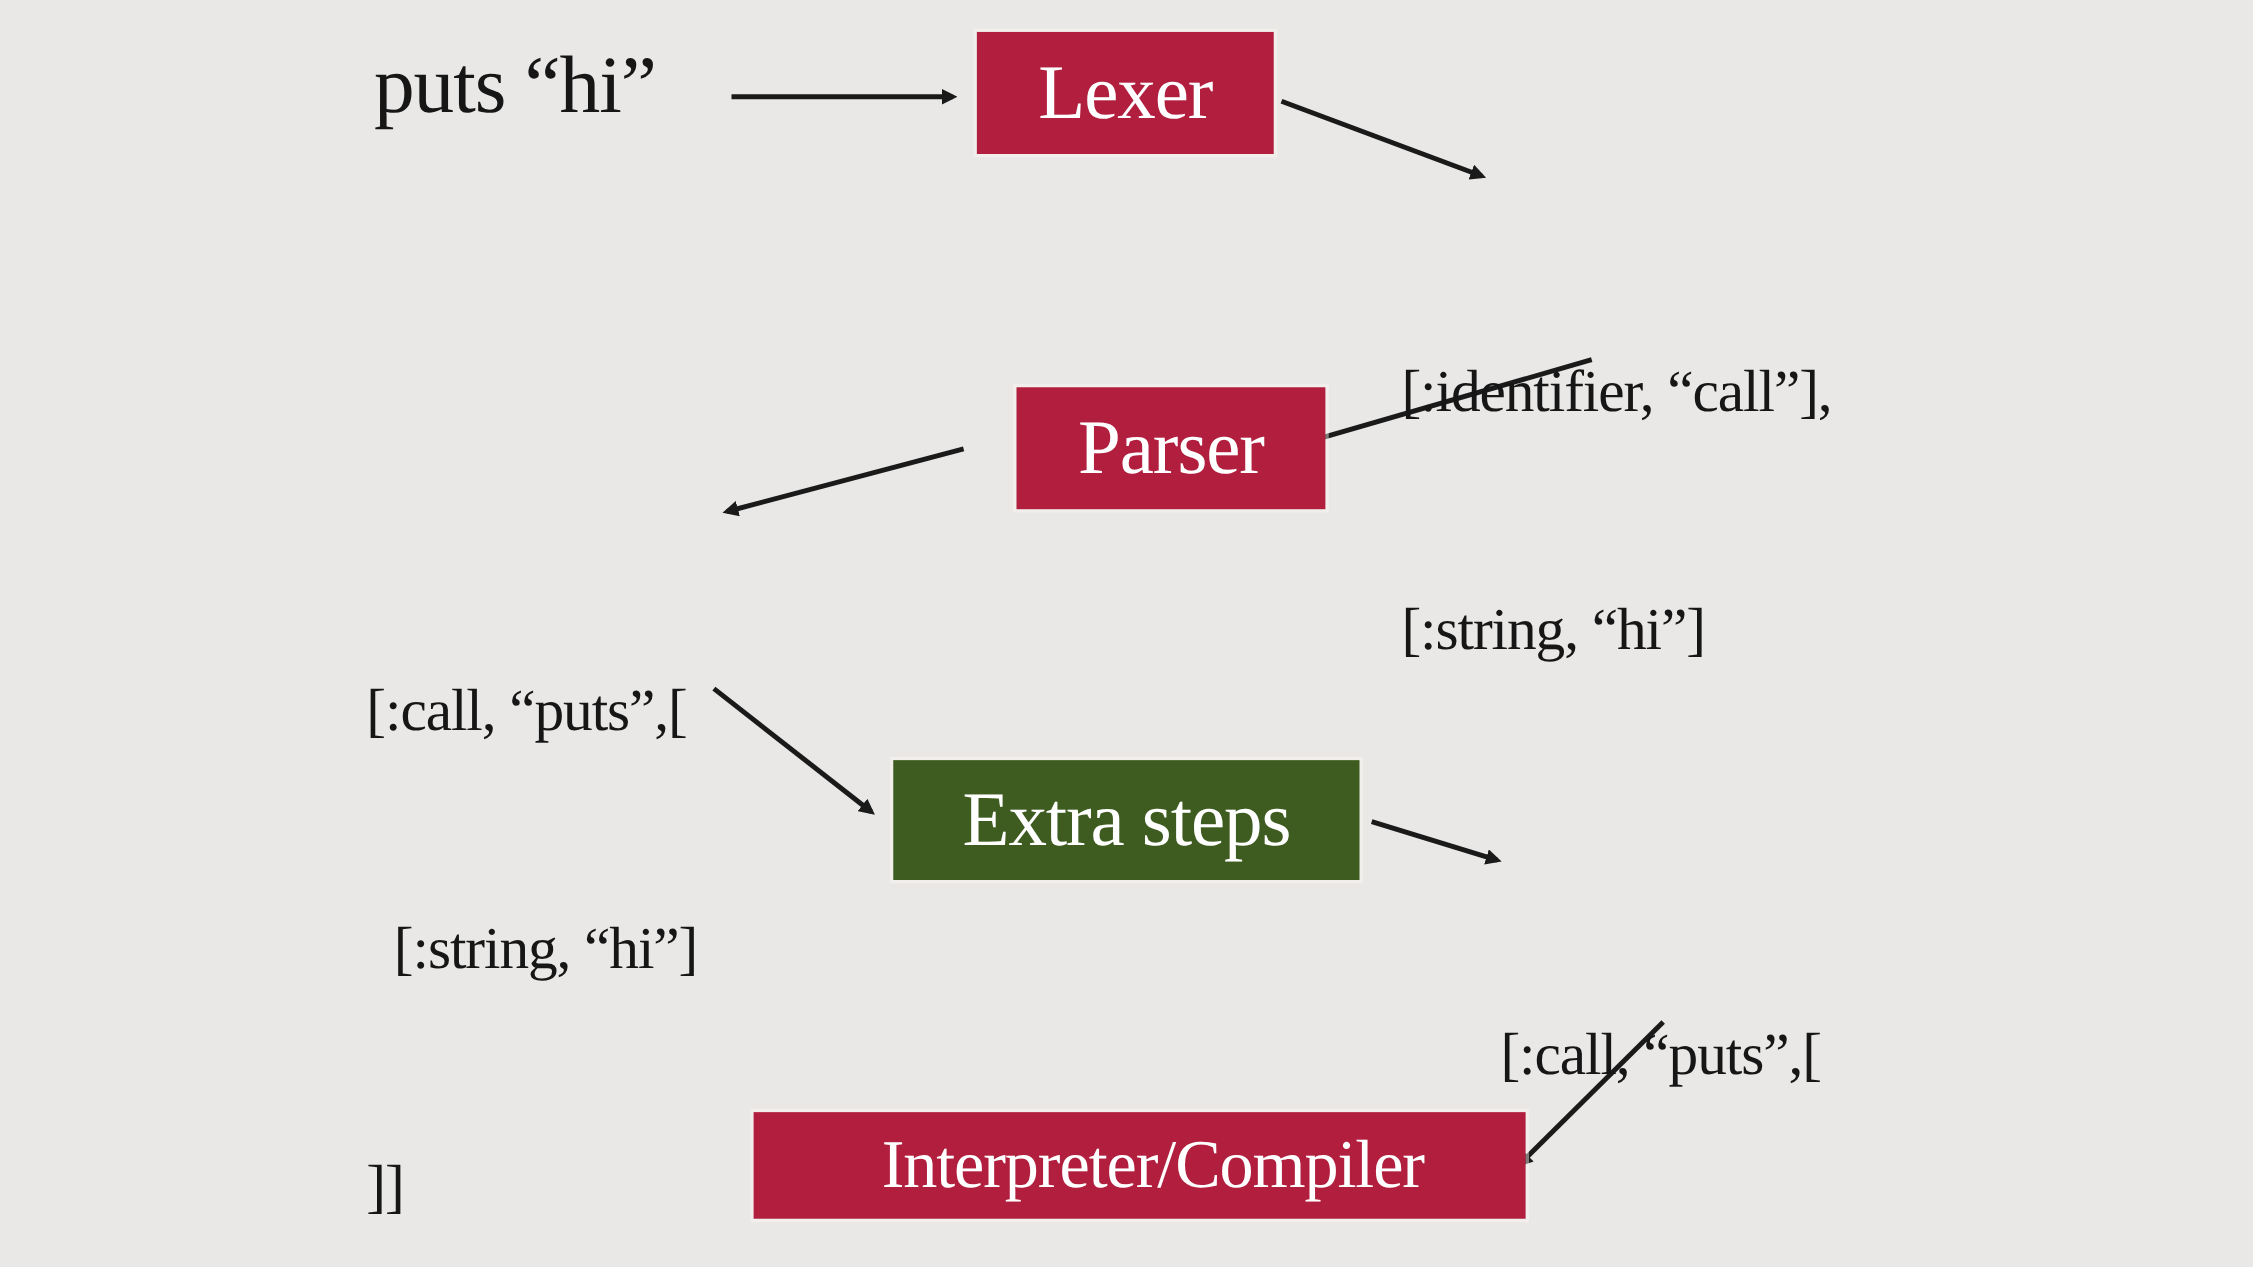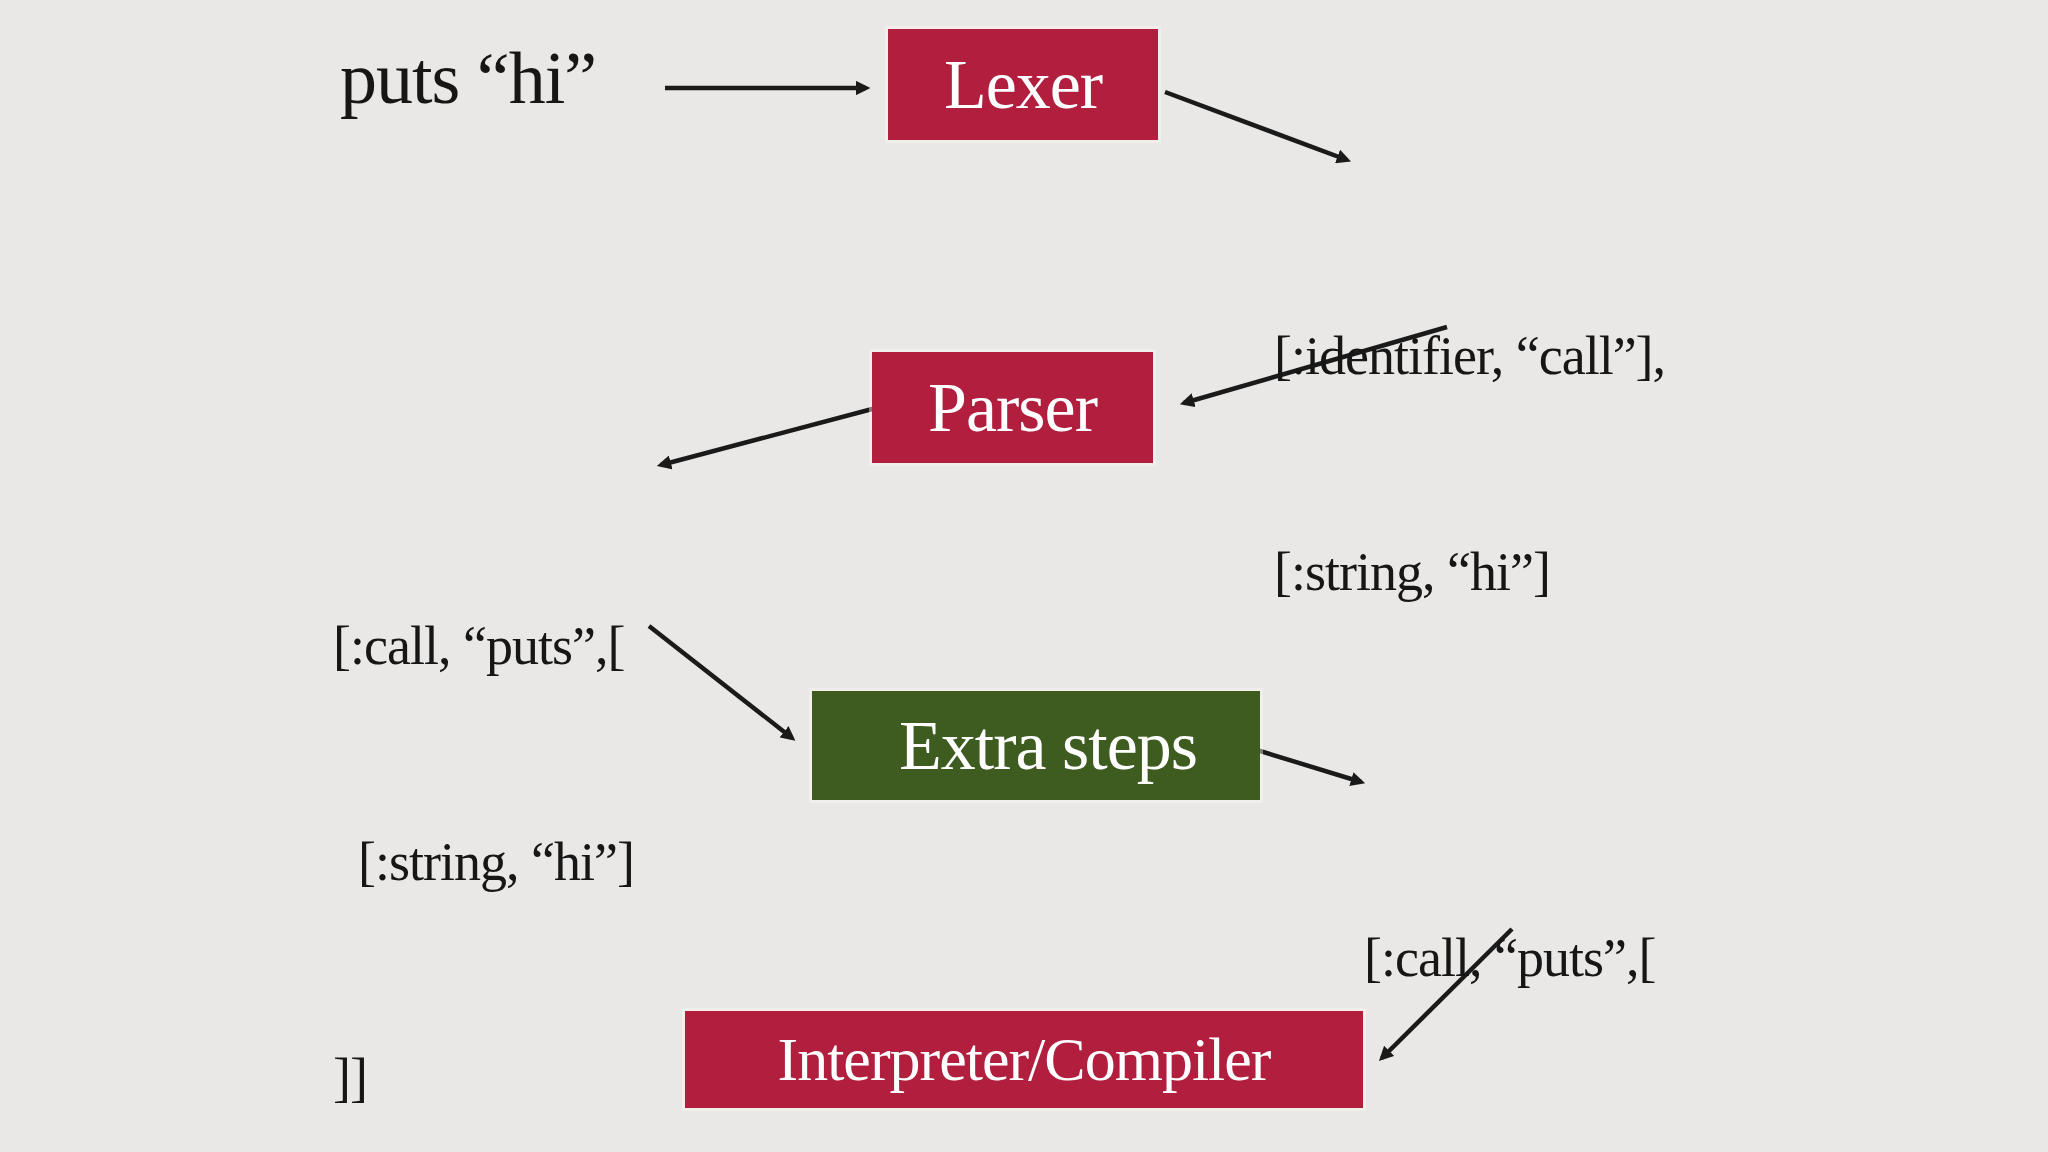--- a/index.html
+++ b/index.html
@@ -39,26 +39,26 @@
     display: flex;
     align-items: center;
     justify-content: center;
     color: #ffffff;
     outline: 3px solid rgba(250, 247, 240, 0.45);
     font-size: 70px;
     letter-spacing: -1px;
     white-space: nowrap;
   }
   .node-crimson { background: #b11e3e; }
-  .node-green   { background: #3e5c1f; padding-left: 24px; }
+  .node-green   { background: #3e5c1f; }
 
   #node-lexer        { left: 888px; top: 29px;   width: 270px; height: 111px; }
-  #node-parser       { left: 872px; top: 352px;  width: 281px; height: 111px; }
+  #node-parser       { left: 924px; top: 352px;  width: 281px; height: 111px; }
   #node-extra-steps  { left: 812px; top: 691px;  width: 424px; height: 109px; }
-  #node-interpreter  { left: 685px; top: 1011px; width: 678px; height: 97px; font-size: 62px; }
+  #node-interpreter  { left: 685px; top: 1011px; width: 678px; height: 97px; font-size: 62px; padding-left: 24px; }
 
   #source-code   { left: 340px;  top: 38px; }
   #token-output  { left: 1274px; top: 176px; }
   #ast-parser    { left: 333px;  top: 466px; }
   #ast-extra     { left: 1364px; top: 778px; }
 
   
   #arrow-layer {
     position: absolute;
     left: 0; top: 0;

